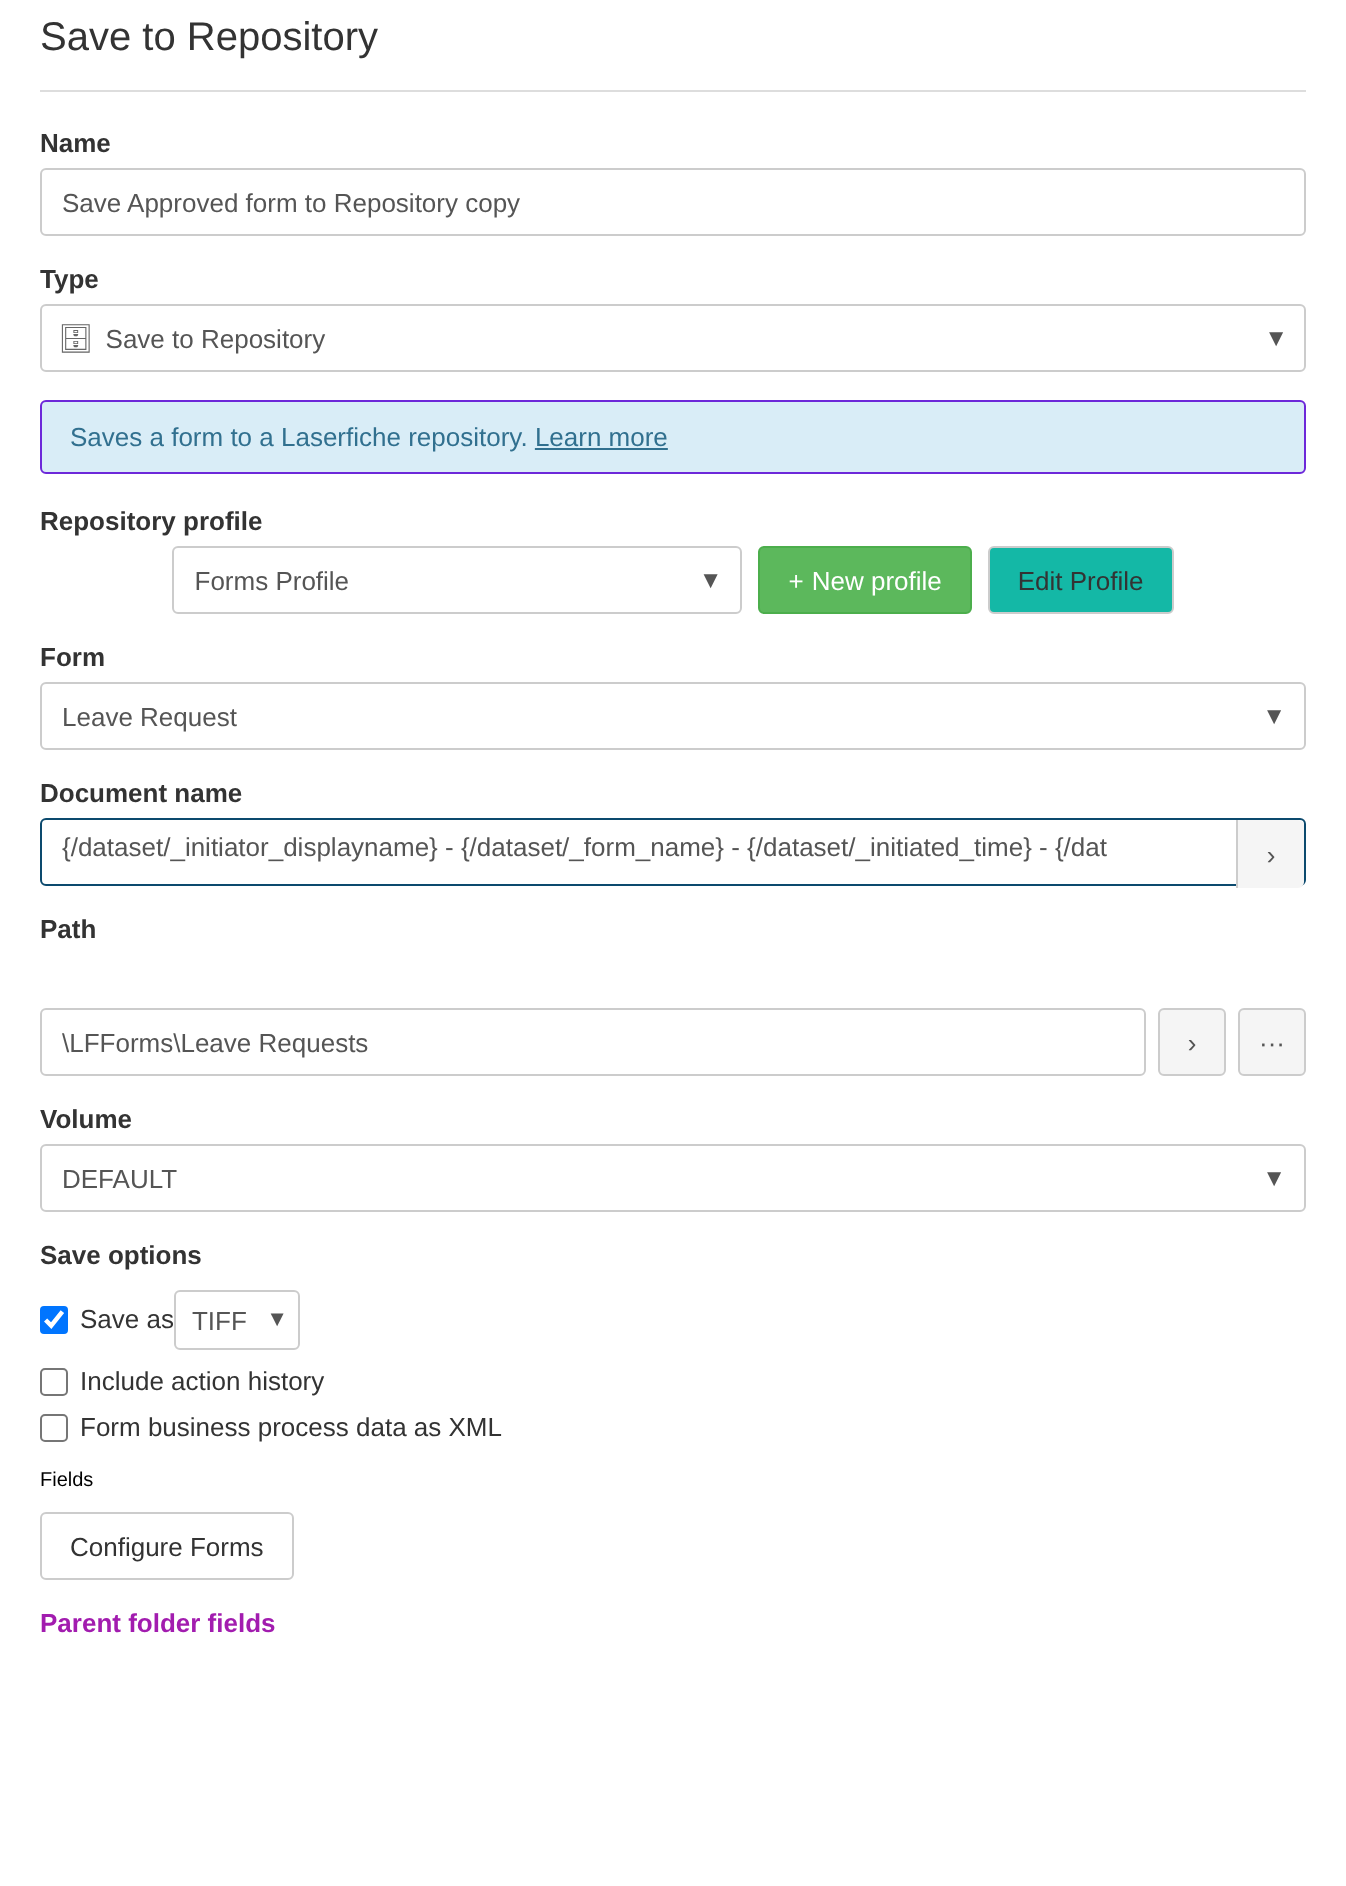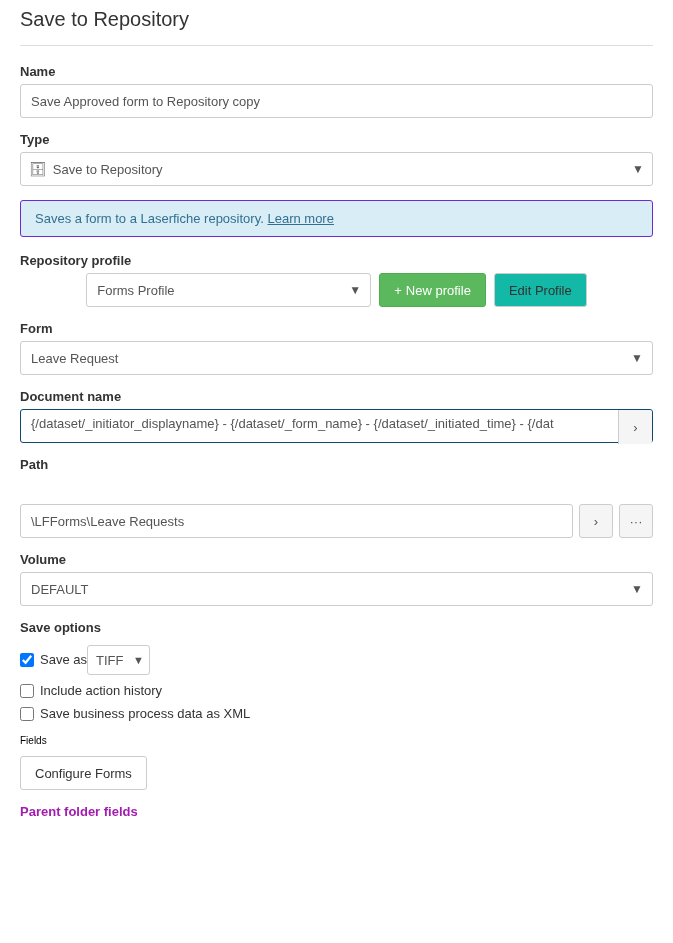--- a/index.html
+++ b/index.html
@@ -412,21 +412,21 @@
       </div>
     </div>
 
     <label class="checkbox-label">
       <input type="checkbox" style="">
       <span>Include action history</span>
     </label>
 
     <label class="checkbox-label">
       <input type="checkbox" style="">
-      <span>Save business process data as XML</span>
+      <span>Form business process data as XML</span>
     </label>
   </div>
 
   <div class="field-group">
     <span class="fields-label">Fields</span>
     <button class="configure-fields-btn">Configure Forms</button>
   </div>
 
   <div>
     <span class="parent-folder-label">Parent folder fields</span>

